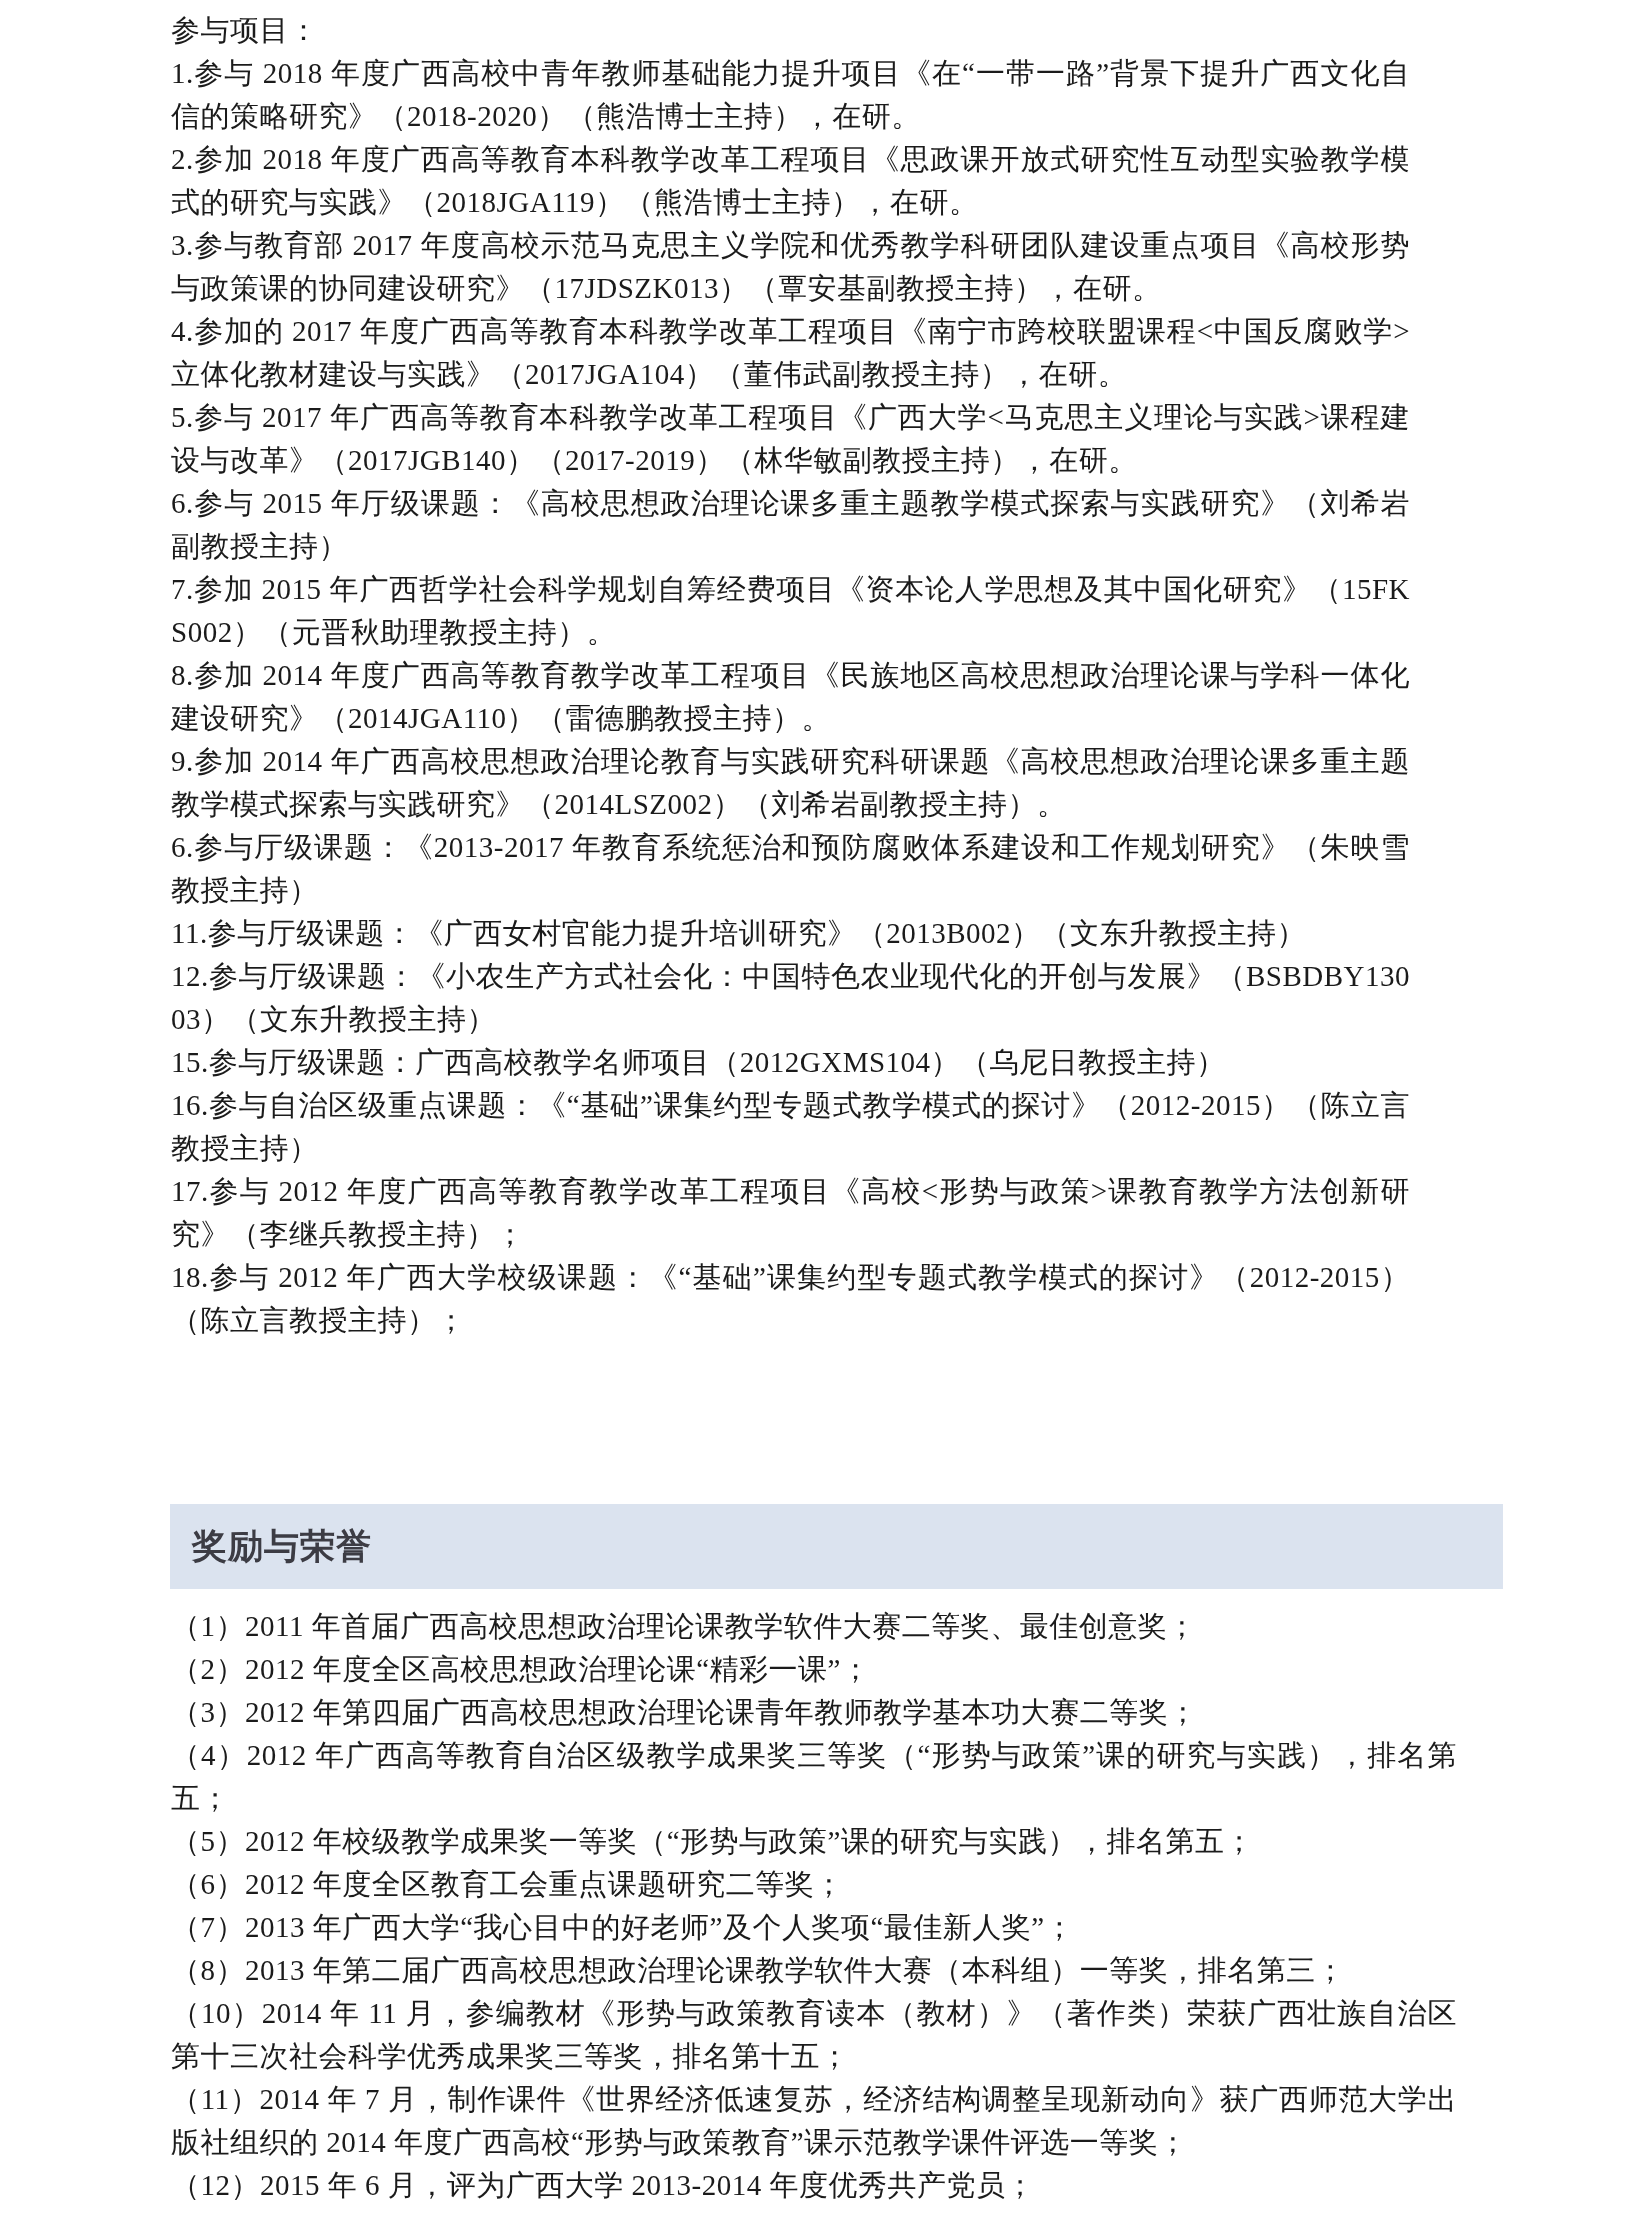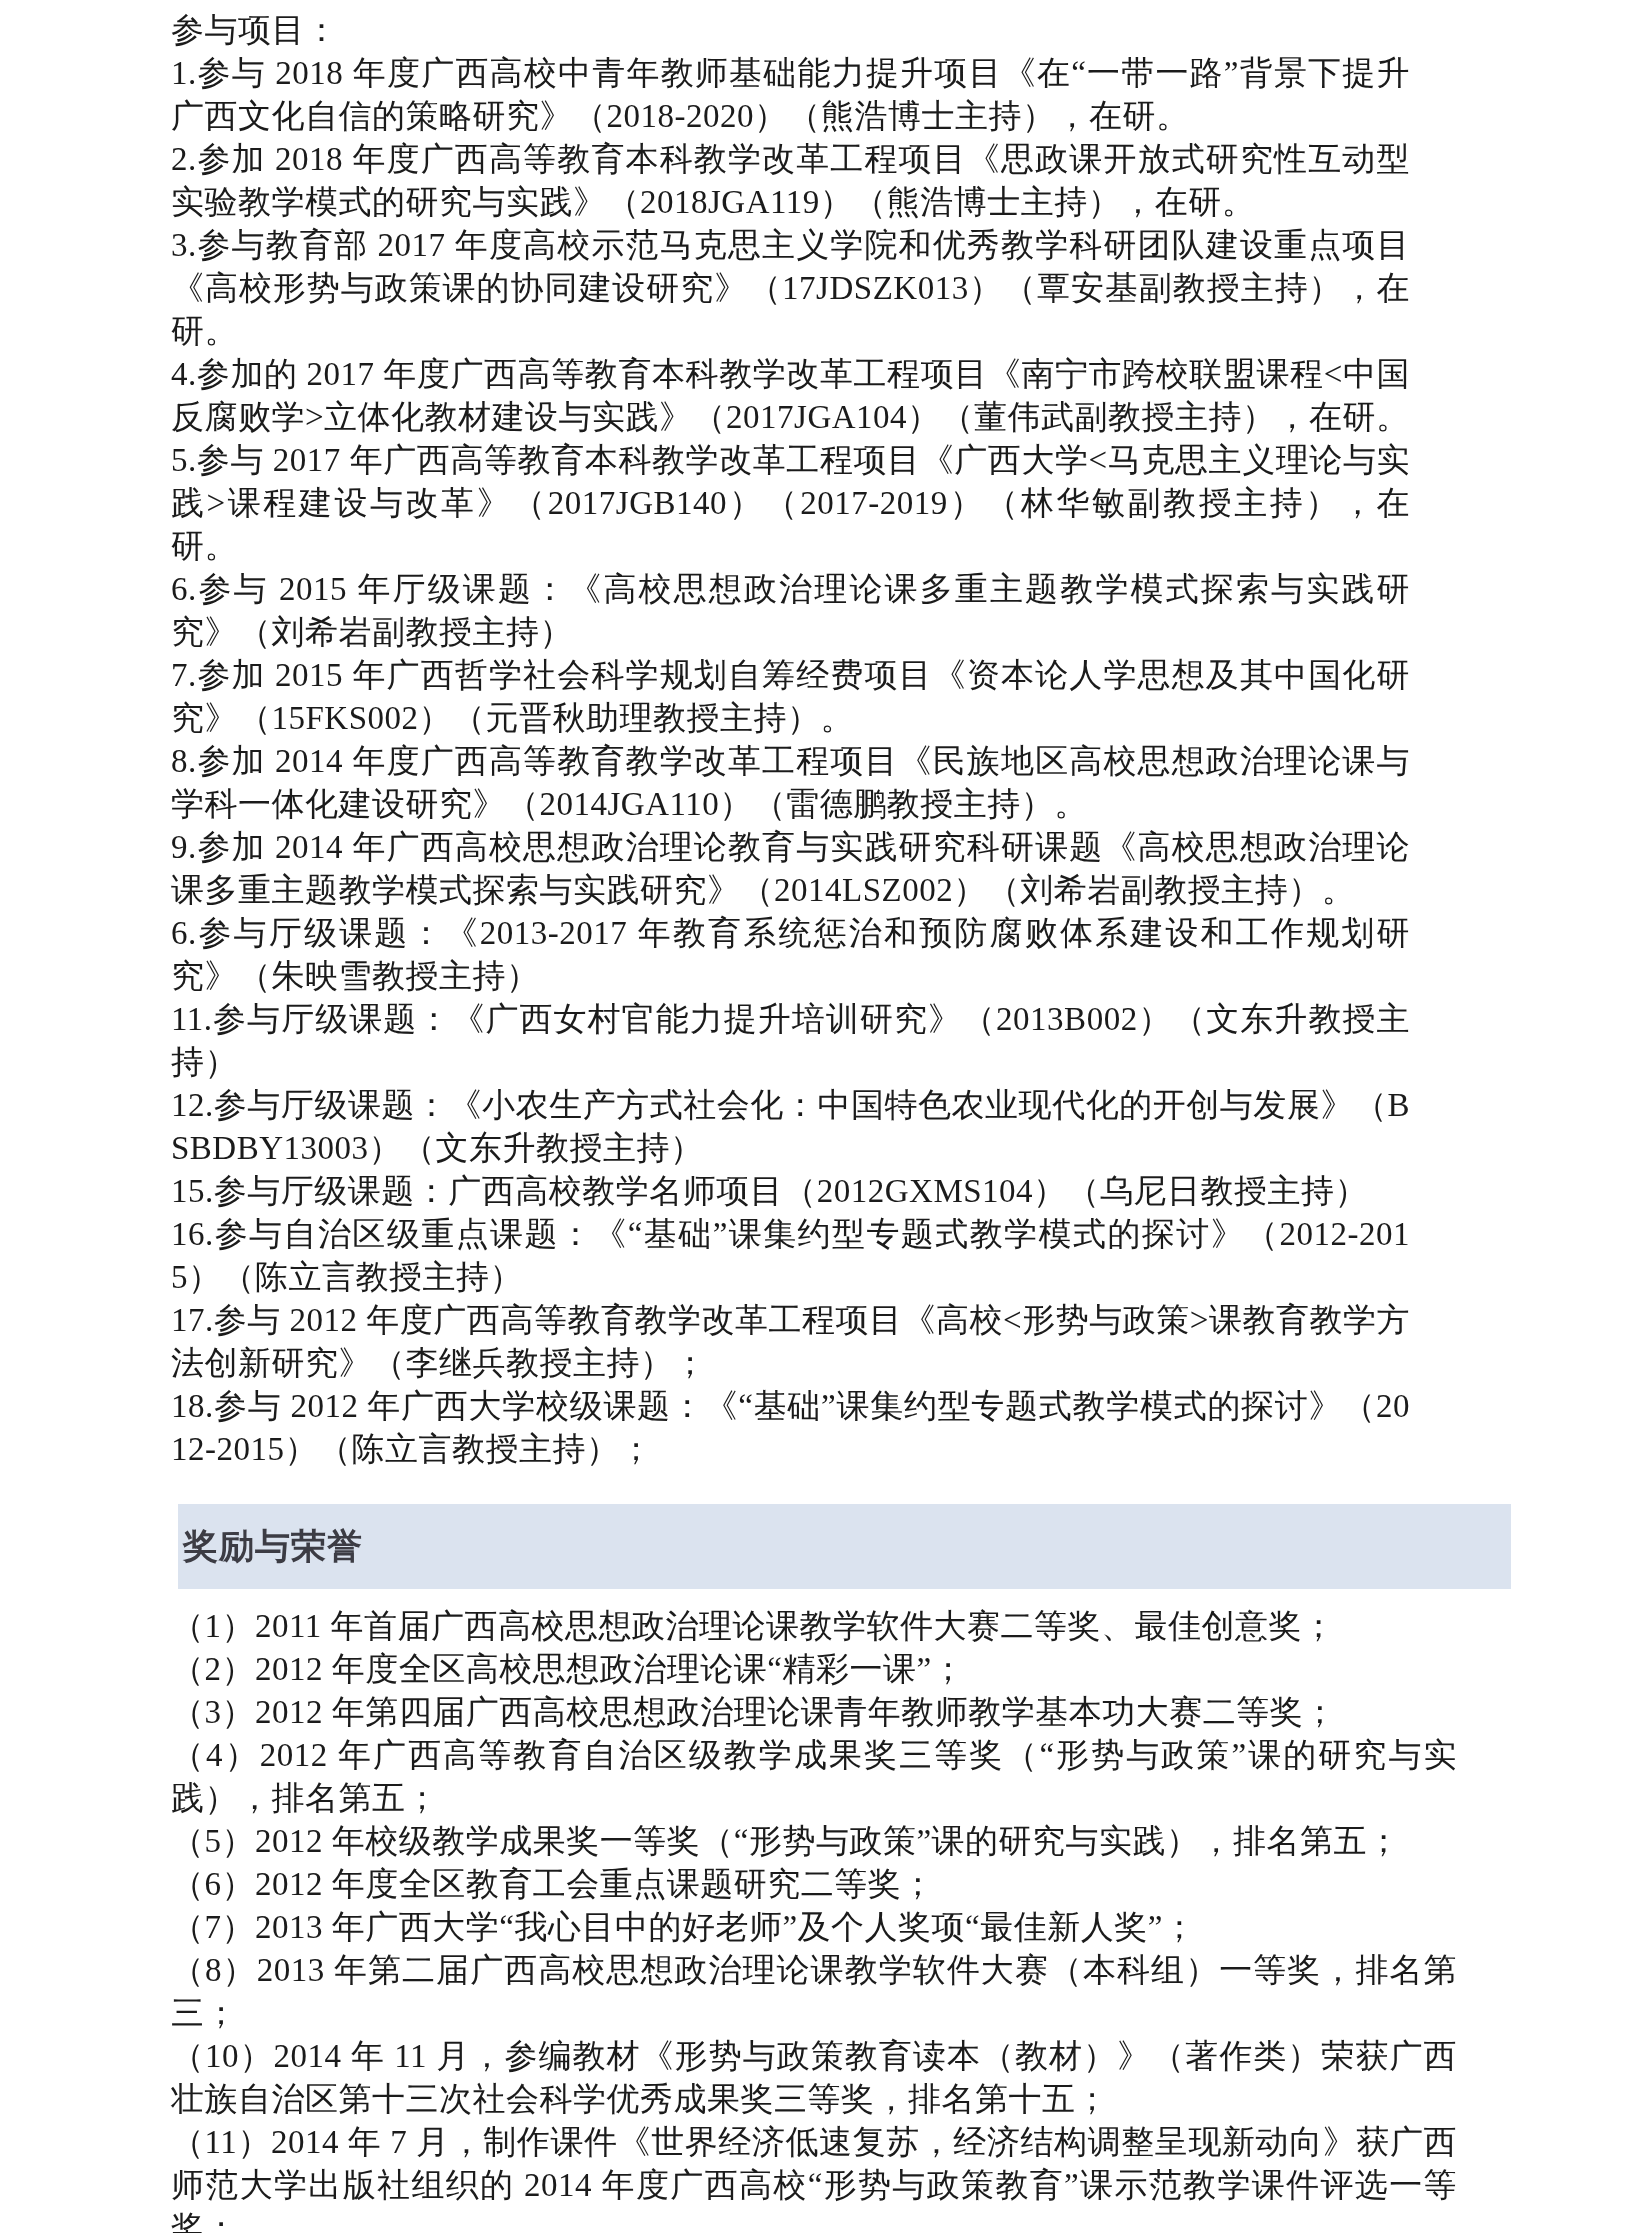--- a/index.html
+++ b/index.html
@@ -17,39 +17,38 @@
     color: #1b1b1b;
   }
   .projects-section {
     position: absolute;
     left: 171px;
     top: 9px;
     width: 1239px;
   }
   .para {
     margin: 0;
-    font-size: 33px;
+    font-size: 29px;
     line-height: 43px;
     text-align: justify;
     text-justify: inter-ideograph;
     letter-spacing: 0.5px;
     word-break: break-all;
   }
   .section-band {
     position: absolute;
     left: 170px;
     top: 1504px;
     width: 1333px;
     height: 85px;
     box-sizing: border-box;
-    padding-left: 5px;
+    padding-left: 22px;
     display: flex;
     align-items: center;
     background: #dbe3ef;
-    margin-left: 8px;
   }
   .section-band .band-title {
     font-family: "Liberation Sans", sans-serif;
     font-weight: 700;
     font-size: 35px;
     letter-spacing: 1px;
     color: #3c3c44;
   }
   .awards-section {
     position: absolute;

